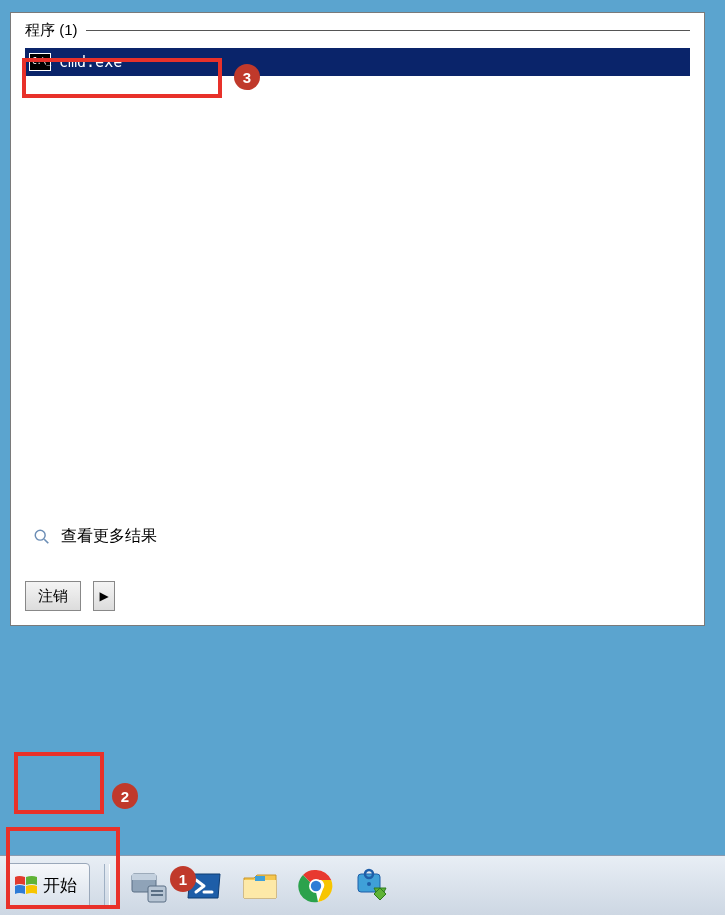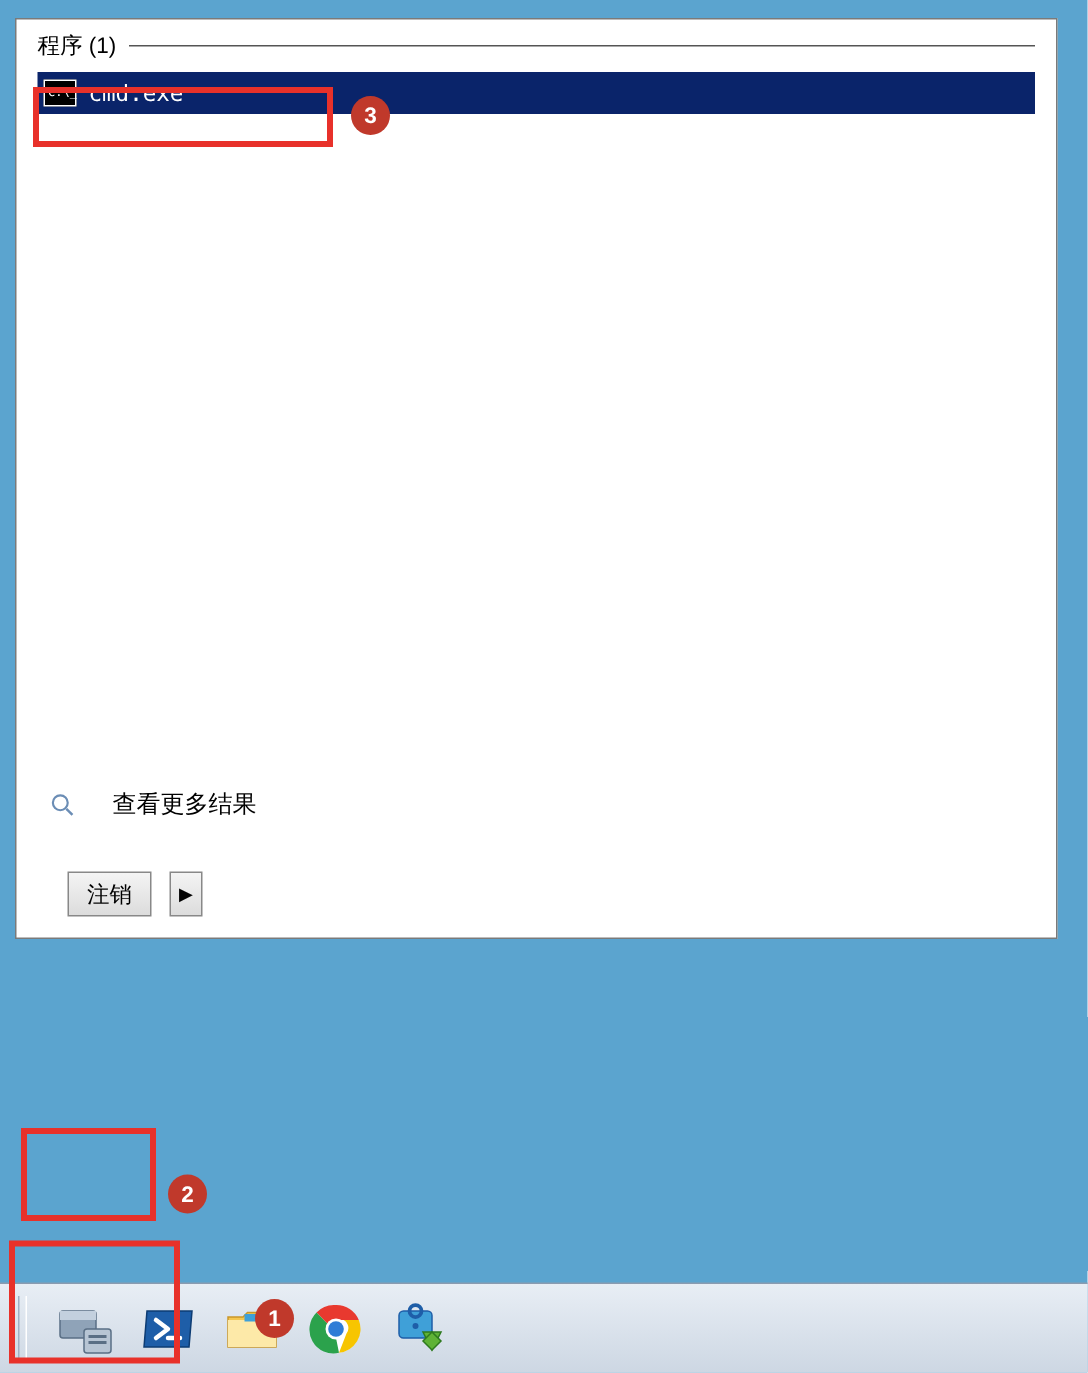--- a/index.html
+++ b/index.html
@@ -67,21 +67,21 @@
       line-height: 1;
       font-family: monospace;
     }
     .results-area { flex: 1; }
     .see-more {
       display: flex;
       align-items: center;
       padding: 10px 22px;
       font-size: 16px;
       color: #000;
-      gap: 24px;
+      gap: 10px;
     }
     .search-icon-small {
       width: 18px; height: 18px;
       display: inline-block;
     }
     .search-row {
       display: flex;
       align-items: center;
       padding: 0 14px 14px 14px;
       gap: 12px;
@@ -116,21 +116,20 @@
       font-weight: bold;
     }
     .logoff-btn {
       height: 30px;
       padding: 0 12px;
       background: linear-gradient(#f4f4f4,#dcdcdc);
       border: 1px solid #888;
       font-size: 15px;
       display: flex; align-items: center;
       font-family: "SimSun", sans-serif;
-      margin-left: 20px;
     }
     .logoff-arrow {
       width: 22px; height: 30px;
       background: linear-gradient(#f4f4f4,#dcdcdc);
       border: 1px solid #888;
       display: flex; align-items: center; justify-content: center;
       font-size: 12px;
     }
     .taskbar {
       position: absolute;
@@ -217,20 +216,31 @@
     <div class="logoff-btn">
       <span>注销</span>
     </div>
     <div class="logoff-arrow">
       <span>▶</span>
     </div>
   </div>
 </div>
 
 <div class="taskbar">
+  <div class="start-button">
+    <span class="win-logo">
+      <svg viewBox="0 0 26 26" width="26" height="26">
+        <path d="M2 4 Q6 2 12 4 L12 12 Q6 10 2 12 Z" fill="#e23b2e"></path>
+        <path d="M13 4 Q19 2 24 4 L24 12 Q19 10 13 12 Z" fill="#5fb336"></path>
+        <path d="M2 13 Q6 11 12 13 L12 21 Q6 19 2 21 Z" fill="#2f7cd6"></path>
+        <path d="M13 13 Q19 11 24 13 L24 21 Q19 19 13 21 Z" fill="#f7c500"></path>
+      </svg>
+    </span>
+    <span>开始</span>
+  </div>
   <span class="task-divider"></span>
 
   <div class="task-icon">
     <svg viewBox="0 0 40 40" width="40" height="40">
       <rect x="4" y="8" width="24" height="18" rx="2" fill="#8fa3b8" stroke="#5a6f85" stroke-width="1"></rect>
       <rect x="4" y="8" width="24" height="6" fill="#c3d0de"></rect>
       <rect x="20" y="20" width="18" height="16" rx="2" fill="#b7c5d4" stroke="#5a6f85"></rect>
       <rect x="23" y="24" width="12" height="2" fill="#5a6f85"></rect>
       <rect x="23" y="28" width="12" height="2" fill="#5a6f85"></rect>
     </svg>

